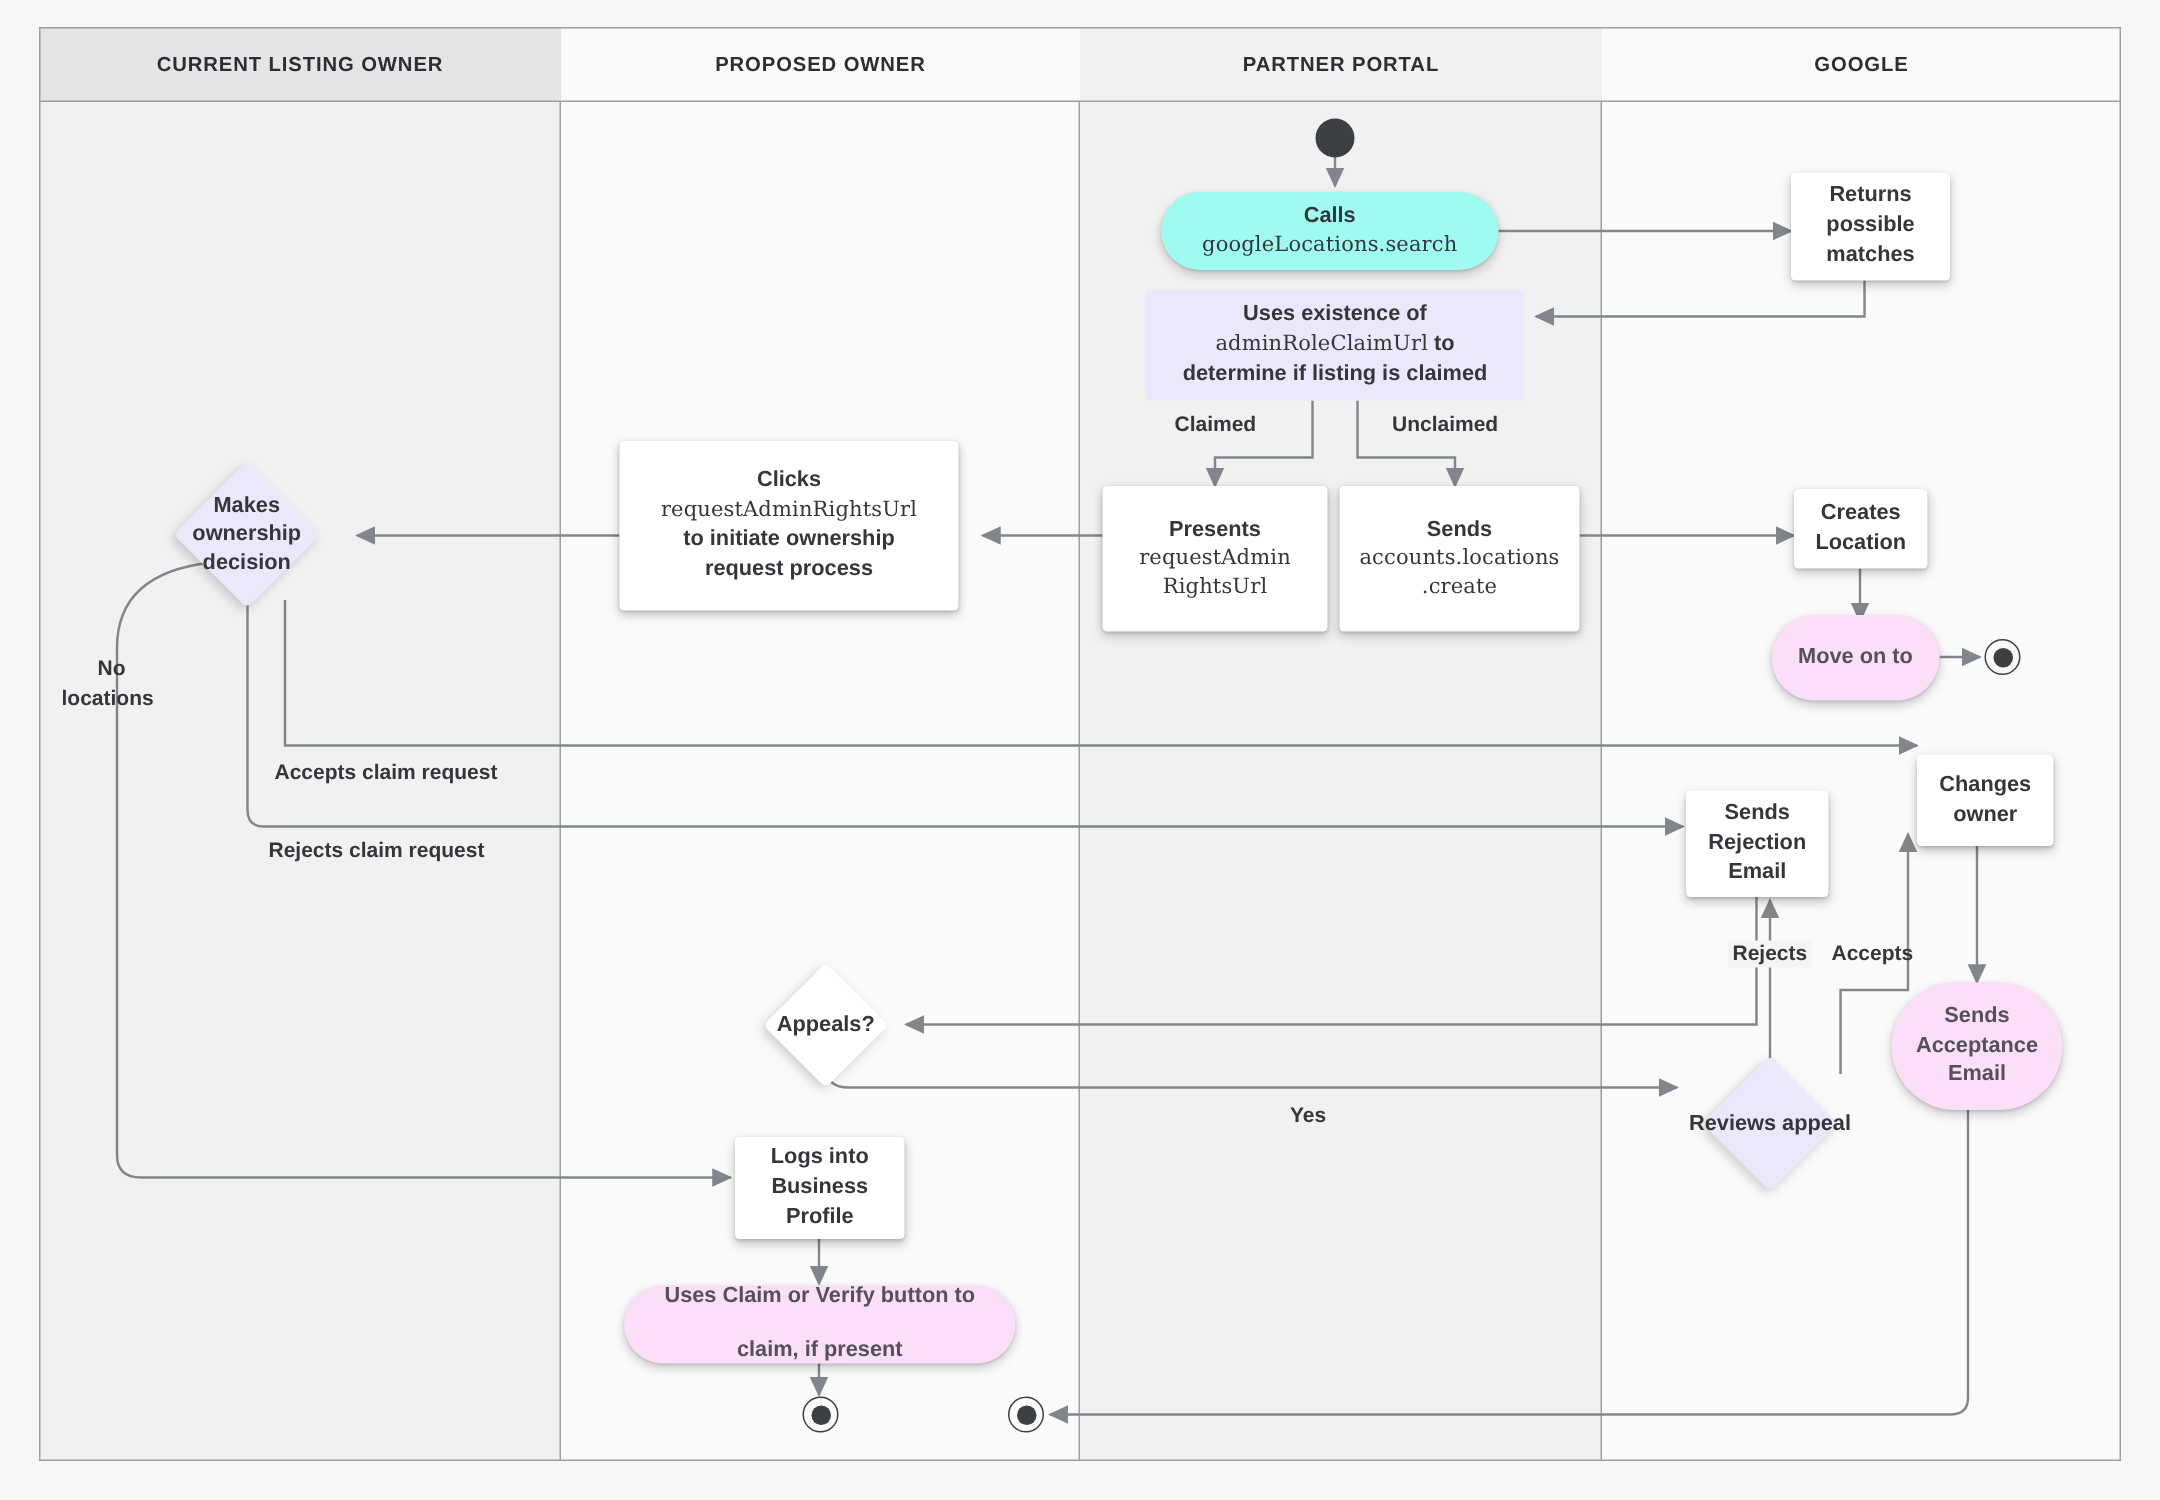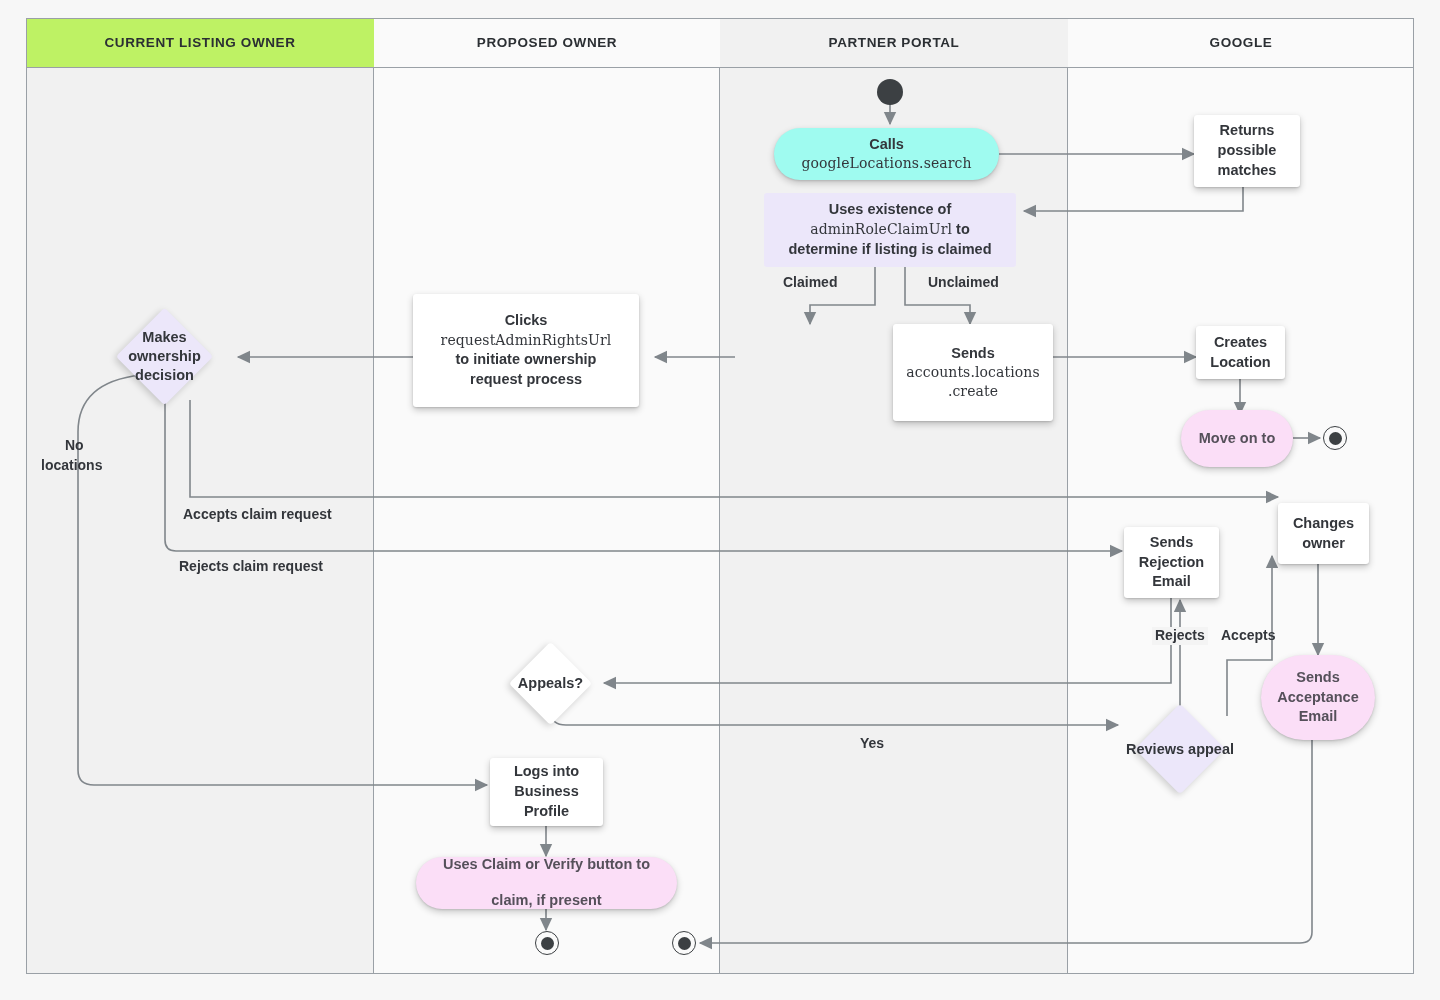--- a/index.html
+++ b/index.html
@@ -67,21 +67,21 @@
 </head>
 <body>
 
 <div id="canvas">
 
   <div class="lane-col shade" style="left:26px;  width:348px;"></div>
   <div class="lane-col plain" style="left:374px; width:346px;"></div>
   <div class="lane-col shade" style="left:720px; width:348px;"></div>
   <div class="lane-col plain last" style="left:1068px; width:346px;"></div>
 
-  <div class="lane-head shade" style="left:26px;  width:348px; background:#bef264;">
+  <div class="lane-head shade" style="left:26px;  width:348px; background:#e5e5e5;">
     <span class="lane-head-label">Current listing owner</span>
   </div>
   <div class="lane-head" style="left:374px; width:346px; background:#fafafa;">
     <span class="lane-head-label">Proposed owner</span>
   </div>
   <div class="lane-head" style="left:720px; width:348px; background:#f1f1f1;">
     <span class="lane-head-label">Partner portal</span>
   </div>
   <div class="lane-head" style="left:1068px; width:346px; background:#fafafa;">
     <span class="lane-head-label">Google</span>
@@ -151,20 +151,25 @@
   <div class="node rect" style="left:1194px;top:115px;width:106px;height:72px;">
     <span>Returns possible matches</span>
   </div>
 
   <div class="node plainbox lav" style="left:764px;top:193px;width:252px;height:74px;flex-direction:column;">
     <span>Uses existence of</span>
     <span><span class="mono">adminRoleClaimUrl</span><span> to</span></span>
     <span>determine if listing is claimed</span>
   </div>
 
+  <div class="node rect" style="left:735px;top:324px;width:150px;height:97px;flex-direction:column;">
+    <span>Presents</span>
+    <span class="mono">requestAdmin</span>
+    <span class="mono">RightsUrl</span>
+  </div>
 
   <div class="node rect" style="left:893px;top:324px;width:160px;height:97px;flex-direction:column;">
     <span>Sends</span>
     <span class="mono">accounts.locations</span>
     <span class="mono">.create</span>
   </div>
 
   <div class="node rect" style="left:1196px;top:326px;width:89px;height:53px;">
     <span>Creates Location</span>
   </div>

